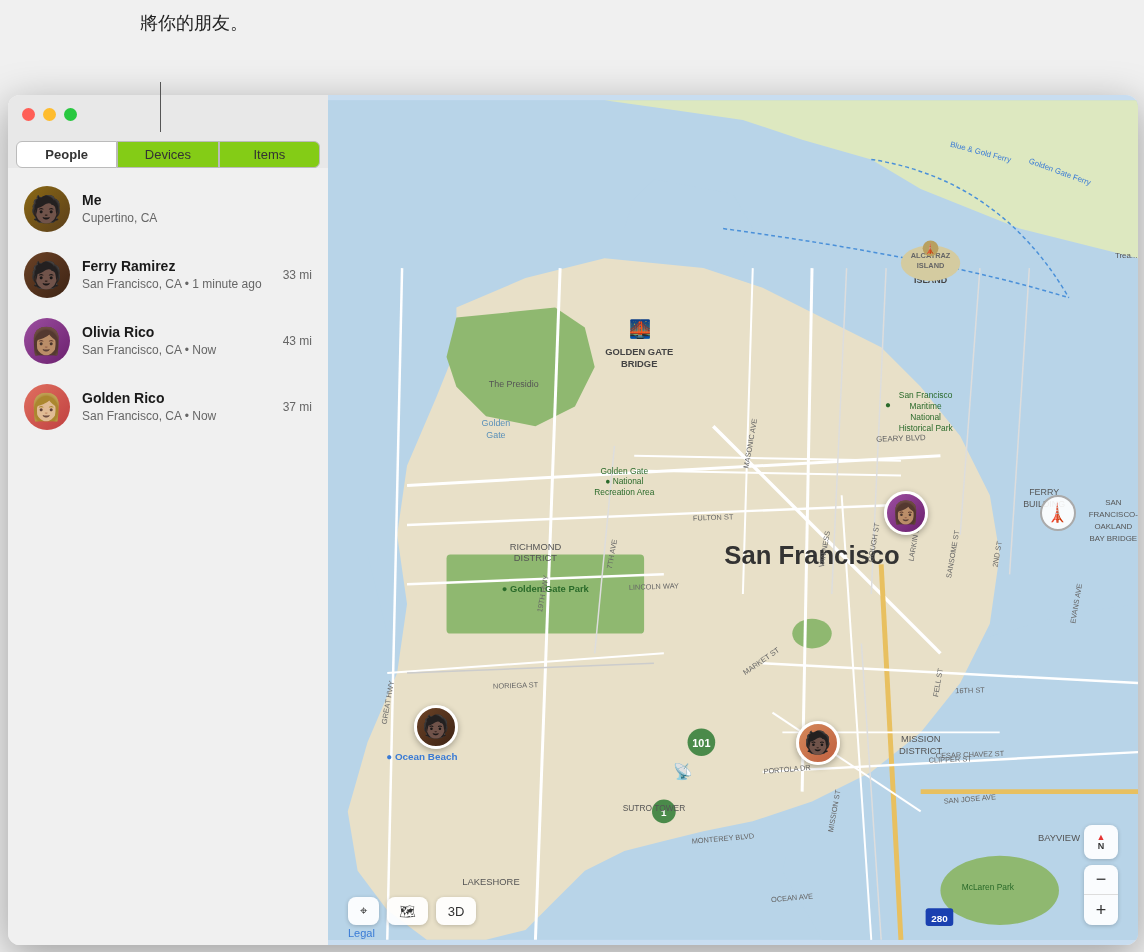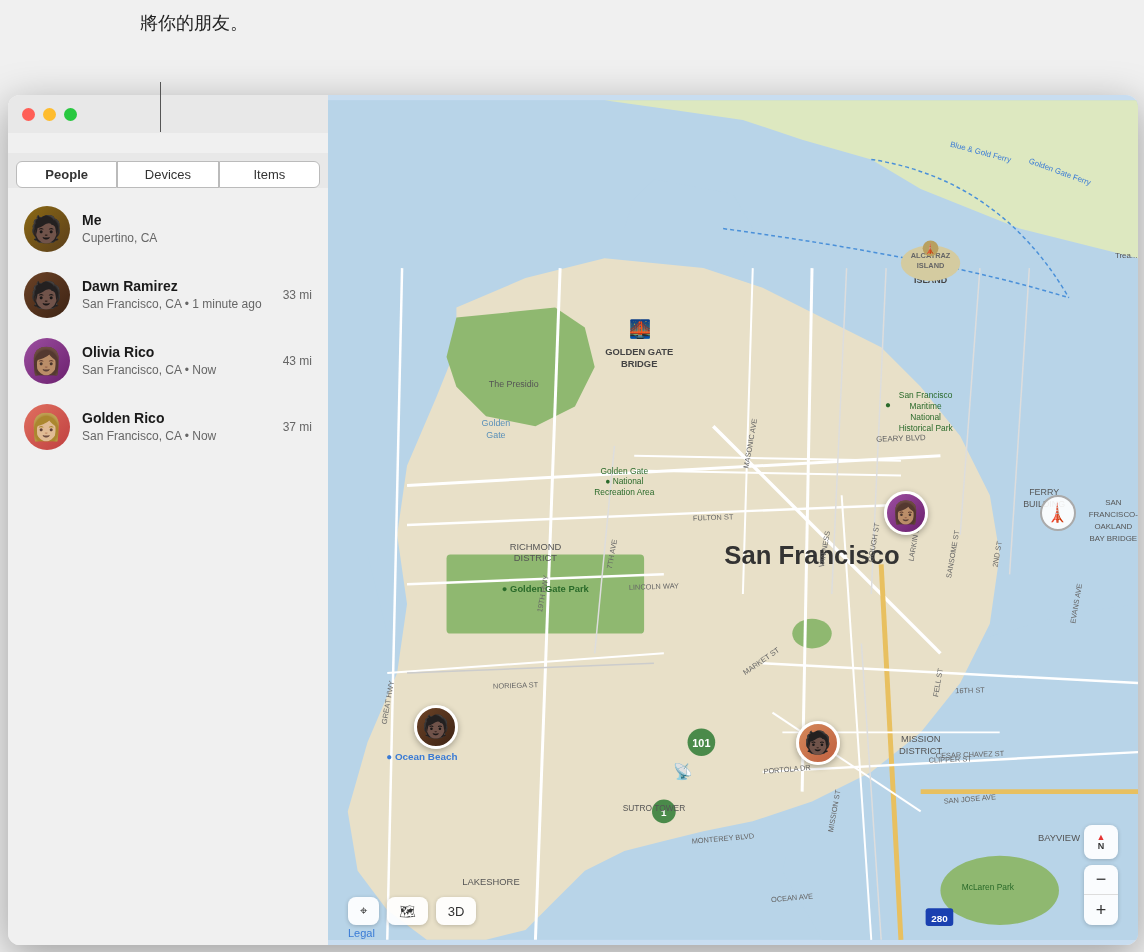--- a/index.html
+++ b/index.html
@@ -74,41 +74,41 @@
     .tl-green { background: #28c840; }
 
     
     .sidebar {
       width: 320px;
       height: 850px;
       background: #f0f0f0;
       display: flex;
       flex-direction: column;
       flex-shrink: 0;
-      padding-top: 58px;
+      padding-top: 38px;
       position: relative;
       z-index: 5;
     }
 
     
     .tabs {
       display: flex;
       padding: 8px 8px 0 8px;
       gap: 0;
       background: #e8e8e8;
     }
     .tab {
       flex: 1;
       text-align: center;
       padding: 5px 0;
       font-size: 13px;
       font-weight: 500;
       color: #333;
       border: 1px solid #bbb;
-      background: #ffffff;
+      background: #84cc16;
       cursor: pointer;
       position: relative;
     }
     .tab:first-child {
       border-radius: 6px 0 0 6px;
     }
     .tab:last-child {
       border-radius: 0 6px 6px 0;
     }
     .tab.active {
@@ -347,21 +347,21 @@
           <div class="person-location">Cupertino, CA</div>
         </div>
         <div class="person-distance"></div>
       </div>
 
       <div class="person-item">
         <div class="avatar avatar-dawn">
           <div class="avatar-face">🧑🏿</div>
         </div>
         <div class="person-info">
-          <div class="person-name">Dawn Ramirez</div>
+          <div class="person-name">Ferry Ramirez</div>
           <div class="person-location">San Francisco, CA • 1 minute ago</div>
         </div>
         <div class="person-distance">33 mi</div>
       </div>
 
       <div class="person-item">
         <div class="avatar avatar-olivia">
           <div class="avatar-face">👩🏽</div>
         </div>
         <div class="person-info">

